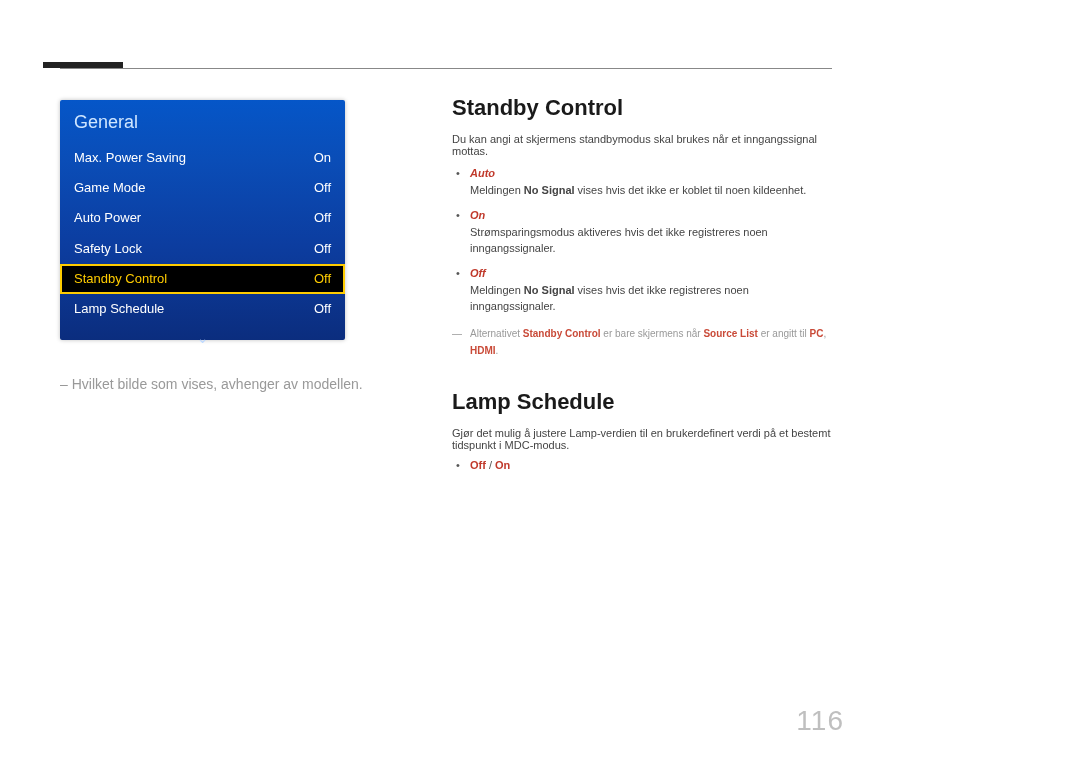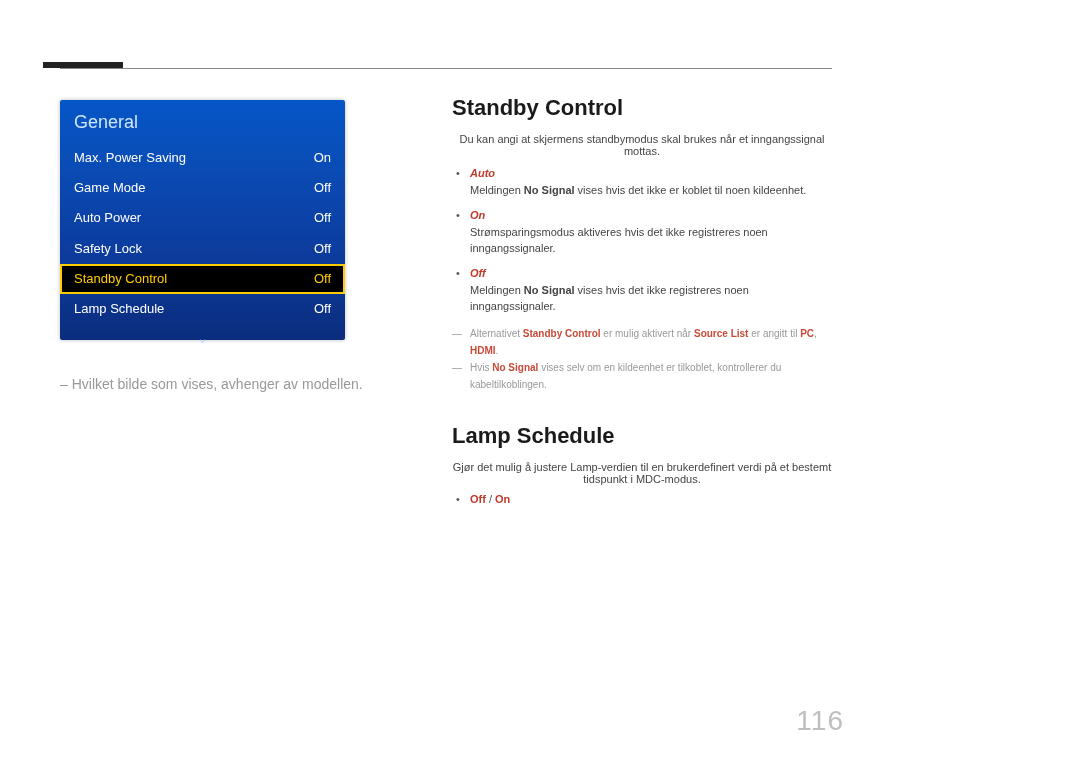--- a/index.html
+++ b/index.html
@@ -19,21 +19,21 @@
   .menu-row { display: flex; justify-content: space-between; padding: 6px 14px; font-size: 13px; line-height: 1.4; align-items: center; }
   .menu-row.highlight { background: #000; outline: 2px solid #ffcc00; outline-offset: -2px; color: #ffcc00; }
   .menu-arrow { text-align: center; margin-top: 6px; color: #bcd8ff; font-size: 14px; }
 
   .menu-footnote { position: absolute; left: 60px; top: 376px; font-size: 14px; color: #999; }
   .menu-footnote::before { content: "– "; }
 
   .content { position: absolute; left: 452px; top: 95px; right: 60px; }
   h2.section { font-size: 22px; font-weight: 700; color: #1a1a1a; margin: 0 0 12px 0; }
   h2.section.second { margin-top: 30px; }
-  .intro { font-size: 11px; color: #444; margin-bottom: 10px; text-align: center; }
+  .intro { font-size: 11px; color: #444; margin-bottom: 10px; }
   .intro.second { margin-bottom: 8px; }
 
   ul.bullets { list-style: none; padding-left: 18px; }
   ul.bullets > li { position: relative; margin-bottom: 10px; font-size: 11px; color: #444; }
   ul.bullets > li::before { content: "•"; position: absolute; left: -14px; top: 0; color: #555; }
   .opt-label { color: #c0392b; font-weight: 700; font-style: italic; }
   .desc { display: block; margin-top: 3px; line-height: 1.5; }
   .desc .bold { font-weight: 700; }
 
   .notes { margin-top: 8px; padding-left: 18px; }
@@ -104,24 +104,21 @@
       <li>
         <span class="opt-label">Off</span>
         <span class="desc">
           <span>Meldingen </span><span class="bold">No Signal</span><span> vises hvis det ikke registreres noen inngangssignaler.</span>
         </span>
       </li>
     </ul>
 
     <div class="notes">
       <div class="note-line red-bold">
-        <span>Alternativet </span><span class="bold">Standby Control</span><span> er mulig aktivert når </span><span class="bold">Source List</span><span> er angitt til </span><span class="bold">PC</span><span>, </span><span class="bold">HDMI</span><span>.</span>
-      </div>
-      <div class="note-line">
-        <span>Hvis </span><span class="bold" style="color:#c94a38">No Signal</span><span> vises selv om en kildeenhet er tilkoblet, kontrollerer du kabeltilkoblingen.</span>
+        <span>Alternativet </span><span class="bold">Standby Control</span><span> er bare skjermens når </span><span class="bold">Source List</span><span> er angitt til </span><span class="bold">PC</span><span>, </span><span class="bold">HDMI</span><span>.</span>
       </div>
     </div>
 
     <h2 class="section second">Lamp Schedule</h2>
     <p class="intro second">Gjør det mulig å justere Lamp-verdien til en brukerdefinert verdi på et bestemt tidspunkt i MDC-modus.</p>
     <ul class="bullets">
       <li>
         <span class="offon">
           <span>Off</span><span class="slash"> / </span><span>On</span>
         </span>

